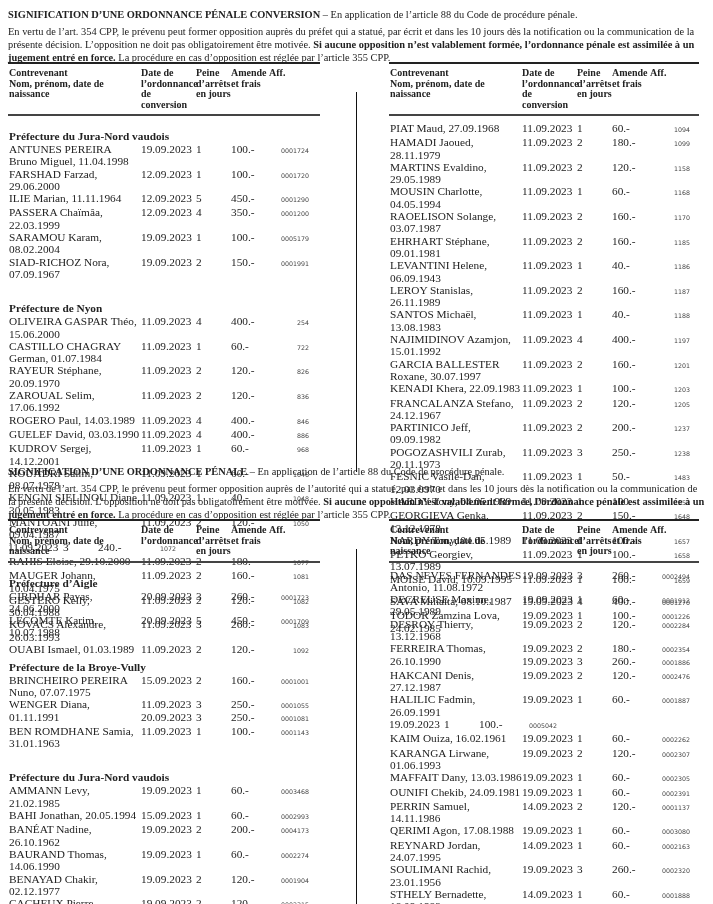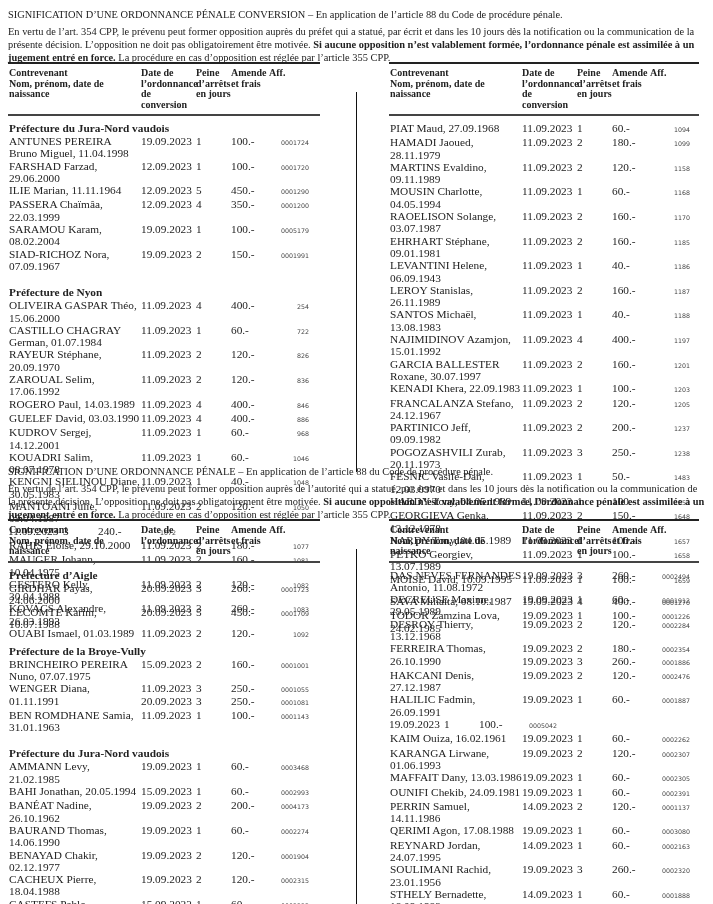--- a/index.html
+++ b/index.html
@@ -1,32 +1,32 @@
 <!DOCTYPE html>
 <html><head>
 <meta charset="utf-8">
 <style>
   html, body { margin:0; padding:0; background:#fff; }
   body { width:713px; height:904px; overflow:hidden; font-family:"Liberation Serif","DejaVu Serif",serif; color:#222; position:relative; }
   .section { position:absolute; left:8px; width:697px; }
   .sec-title { font-size:10.4px; line-height:13px; }
-  .sec-title b { font-weight:normal; }
+  .sec-title b { font-weight:bold; }
   .intro { font-size:10.4px; line-height:13px; margin-top:4px; }
   .cols { position:absolute; left:0; width:713px; }
   .col { position:absolute; top:0; }
   .col.left { left:8px; width:312px; }
   .col.right { left:389px; width:310px; }
   .vline { position:absolute; width:1px; background:#111; }
   .thead { border-top:2px solid #222; border-bottom:2px solid #444; display:flex; font-size:10px; font-weight:bold; line-height:10.5px; padding:4px 0 4px 0; }
   .c1 { width:132px; padding-left:1px; }
   .c2 { width:55px; }
   .c3 { width:35px; }
   .c4 { width:38px; }
   .c5 { width:40px; }
-  .group { font-size:11.3px; font-weight:bold; line-height:13px; margin-top:6px; padding-left:1px; }
+  .group { font-size:11.3px; font-weight:bold; line-height:13px; margin-top:14px; padding-left:1px; }
   .row { display:flex; font-size:11.3px; line-height:12.3px; }
   .row .c1 { padding-left:1px; }
   .row .c2, .row .c3, .row .c4 { white-space:nowrap; }
   .row .c5 { font-size:6.3px; color:#444; text-align:right; padding-top:2px; font-family:"DejaVu Sans",sans-serif; }
   .stack span { display:block; }
   .gap { height:8px; }
 </style>
 </head>
 <body>
 
@@ -438,21 +438,21 @@
           <span>2</span>
         </div>
         <div class="c4 stack">
           <span>180.-</span>
         </div>
         <div class="c5 stack">
           <span>1099</span>
         </div>
       </div>
       <div class="row">
-        <div class="c1">MARTINS Evaldino, 09.11.1989</div>
+        <div class="c1">MARTINS Evaldino, 29.05.1989</div>
         <div class="c2 stack">
           <span>11.09.2023</span>
         </div>
         <div class="c3 stack">
           <span>2</span>
         </div>
         <div class="c4 stack">
           <span>120.-</span>
         </div>
         <div class="c5 stack">

